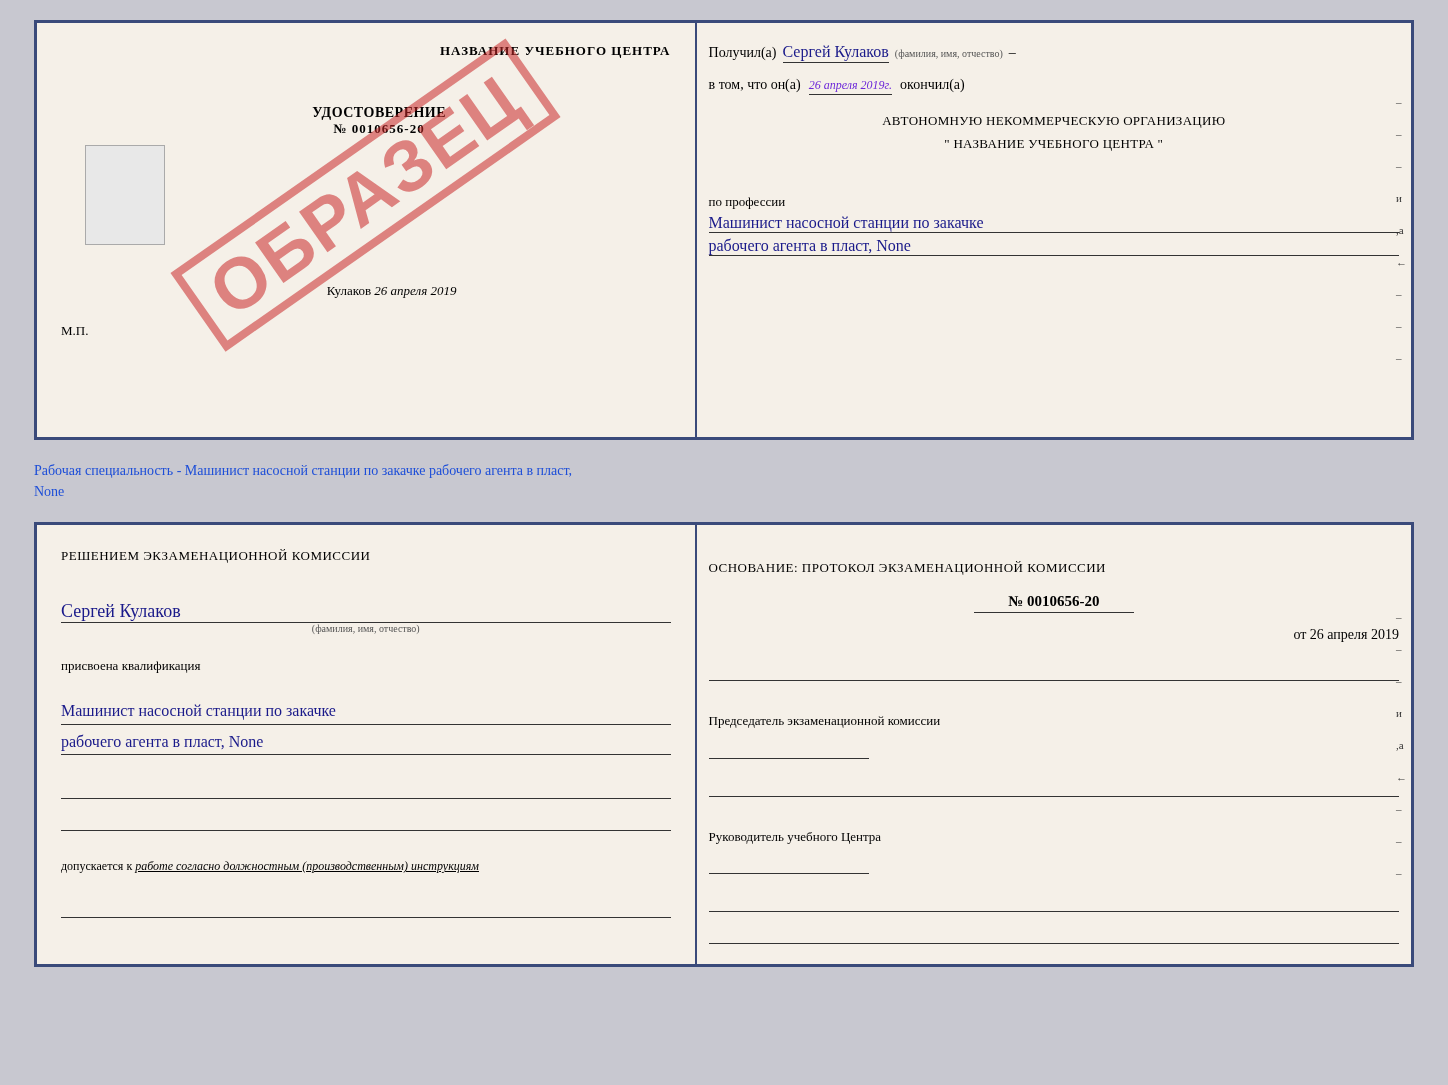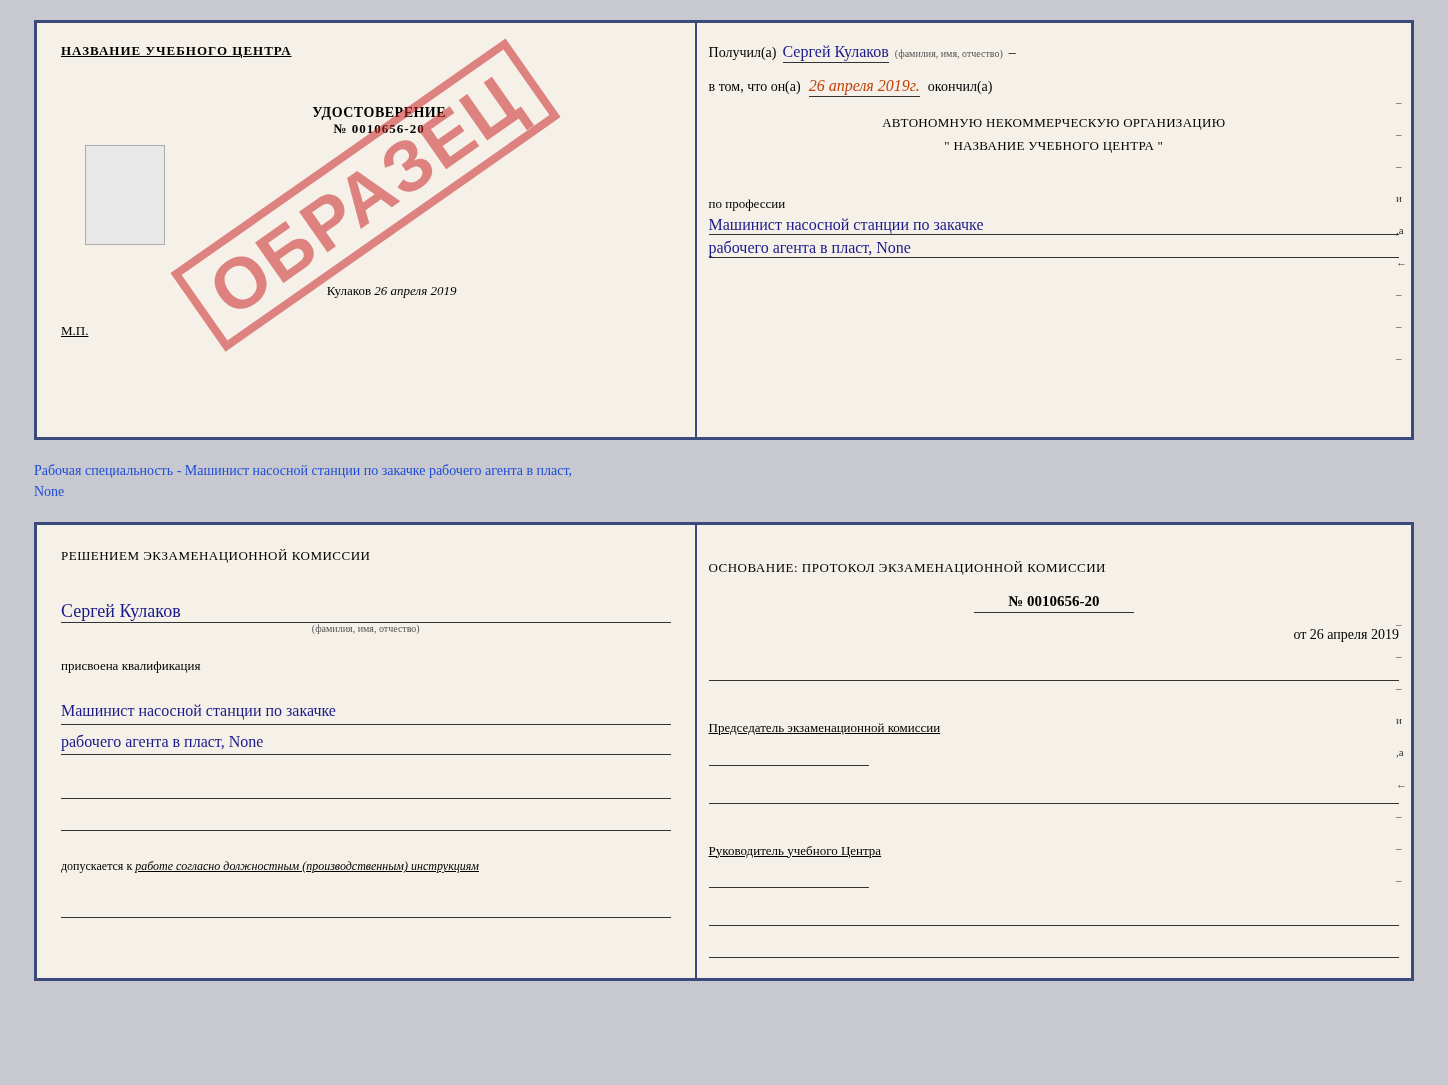--- a/index.html
+++ b/index.html
@@ -35,22 +35,21 @@
     .right-panel {
       width: 52%;
       padding: 20px 12px;
       display: flex;
       flex-direction: column;
       gap: 14px;
     }
 
     
     .top-doc .left-panel {
-      align-items: flex-start;
-      text-decoration: underline;
+      align-items: flex-end;
     }
 
     .training-center-title {
       font-size: 13px;
       font-weight: bold;
       letter-spacing: 1px;
       text-align: center;
       margin-bottom: 16px;
       text-transform: uppercase;
     }
@@ -151,22 +150,22 @@
 
     .date-line {
       font-size: 14px;
       display: flex;
       align-items: baseline;
       gap: 8px;
     }
 
     .date-handwritten {
       font-style: italic;
-      font-size: 16px;
-      color: #c2410c;
+      font-size: 12px;
+      color: #6d28d9;
       border-bottom: 1px solid #333;
       padding-bottom: 1px;
     }
 
     .org-block {
       font-size: 13px;
       text-align: center;
       line-height: 1.8;
       letter-spacing: 0.3px;
       text-transform: uppercase;
@@ -296,22 +295,21 @@
       width: 160px;
       margin: 0 auto;
     }
 
     .protocol-date {
       font-size: 14px;
       text-align: right;
     }
 
     .signature-block {
-      margin-top: 23px;
-      text-decoration: underline;
+      margin-top: 16px;
     }
 
     .sig-title {
       font-size: 13px;
       line-height: 1.5;
     }
 
     .sig-line {
       border-bottom: 1px solid #333;
       height: 20px;

